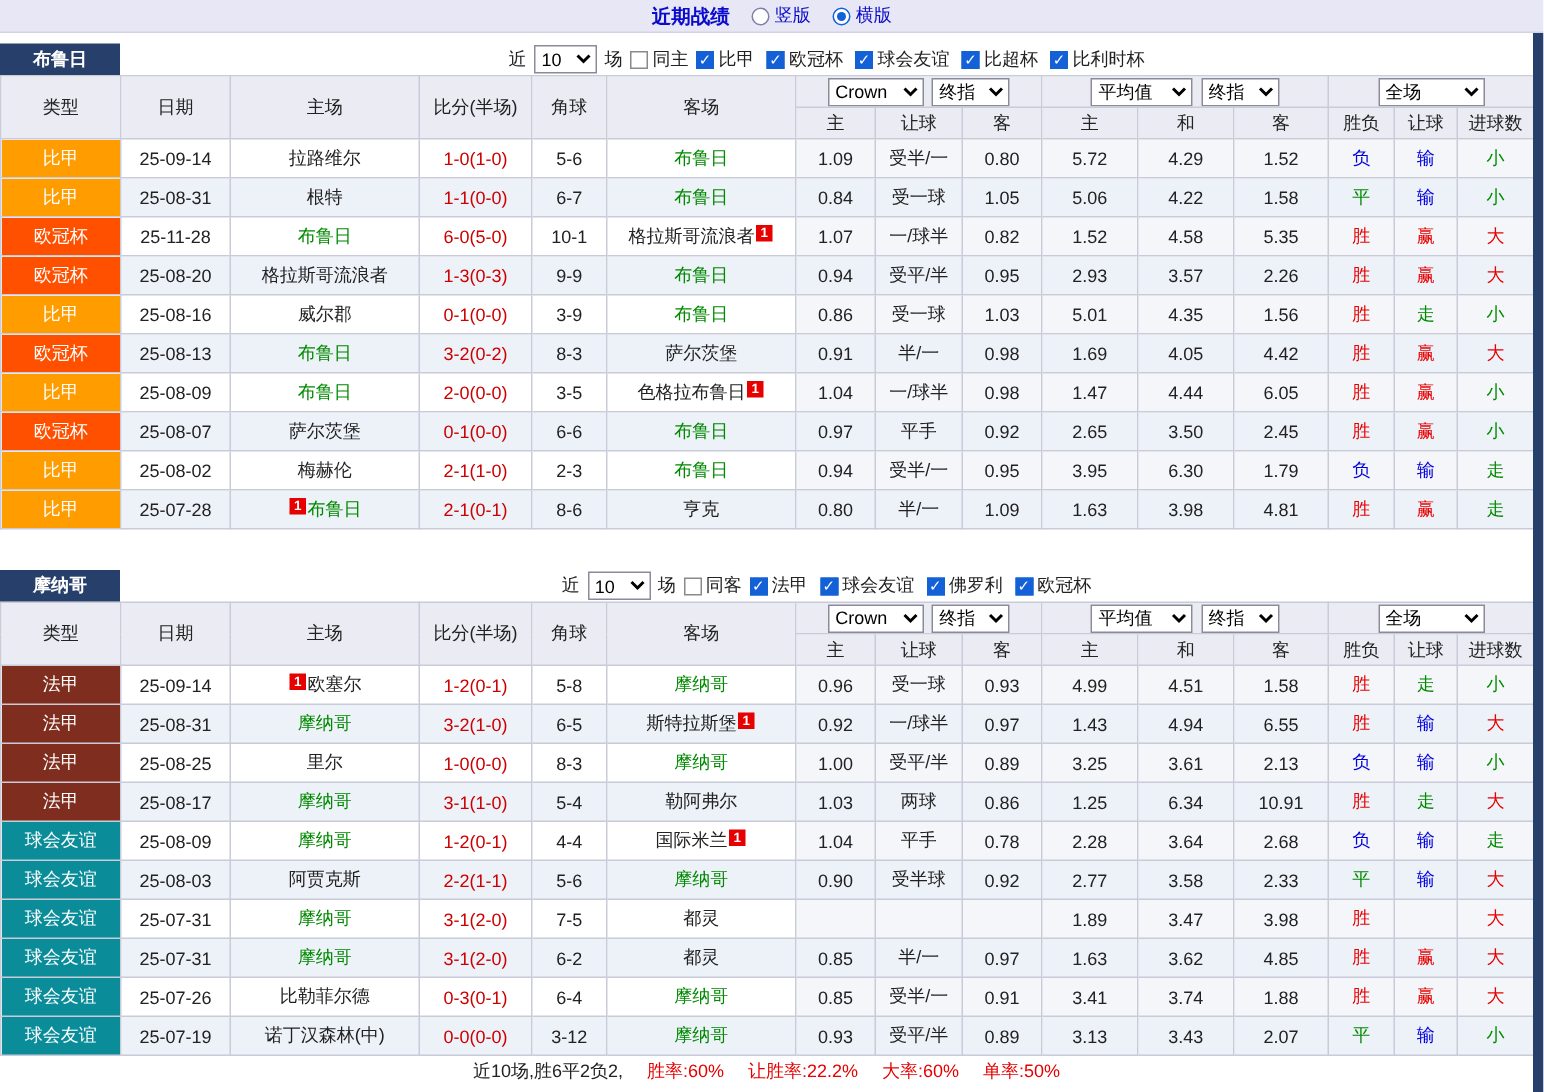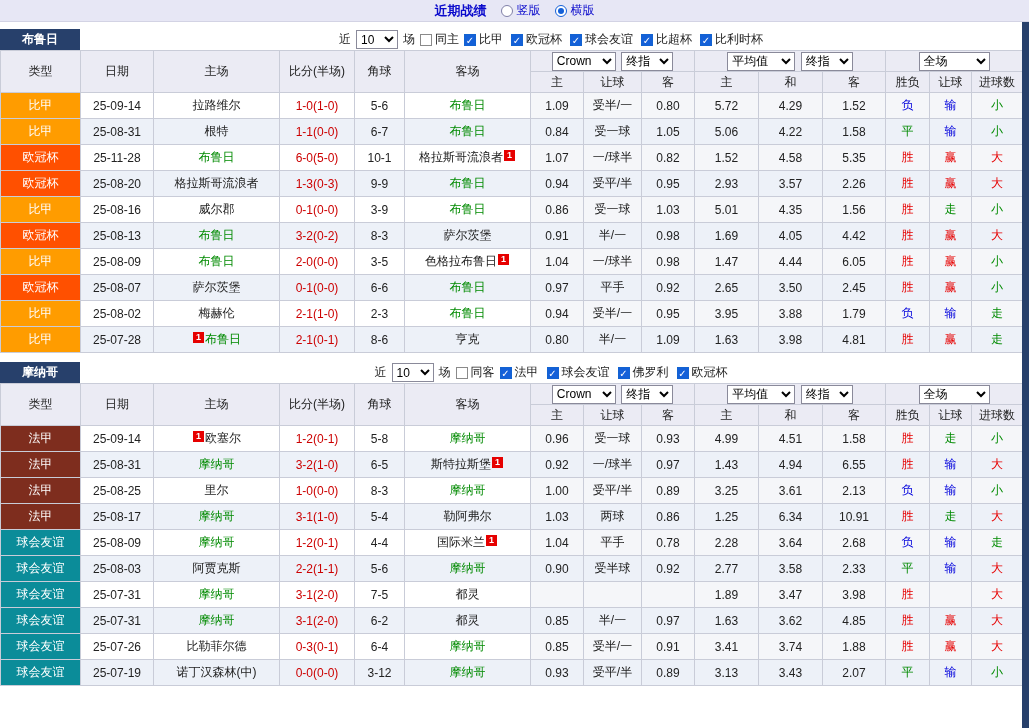--- a/index.html
+++ b/index.html
@@ -10,21 +10,21 @@
           display:flex;align-items:center;justify-content:center;gap:14px}
   .title{color:#0B0BCC;font-weight:bold;font-size:13px}
   .radio{display:inline-flex;align-items:center;gap:4px;color:#0B0BCC;cursor:pointer}
   .rd{width:12px;height:12px;border:1px solid #8080A8;border-radius:50%;background:#fff;
       display:inline-block;position:relative}
   .rd.on{border-color:#1460D8}
   .rd.on::after{content:"";position:absolute;left:2px;top:2px;right:2px;bottom:2px;
       border-radius:50%;background:#1460D8}
   .right-strip{position:absolute;top:22px;right:0;width:7px;height:706px;background:var(--accent)}
   .block{width:1022px;margin-top:7px}
-  .block.second{margin-top:9px}
+  .block.second{margin-top:27px}
   .teamrow{display:flex;height:21px}
   .teamname{width:80px;background:var(--accent);color:#fff;font-weight:bold;font-size:12px;
       display:flex;align-items:center;justify-content:center}
   .filters{flex:1;display:flex;align-items:center;justify-content:center;gap:5px}
   select{height:19px;font-size:12px;font-family:inherit;background:#fff;border:1px solid #8A8A9A}
   .count-select{width:42px}
   .ck{display:inline-flex;align-items:center;gap:3px;cursor:pointer}
   .ckgroup{display:inline-flex;gap:8px}
   .cbx{width:12px;height:12px;border:1px solid #8A8A8A;background:#fff;display:inline-block;
       text-align:center;line-height:11px;font-size:10px;color:#fff}
@@ -294,21 +294,21 @@
           <td class="type" style="background: rgb(255, 156, 0);">比甲</td>
           <td>25-08-02</td>
           <td class="team"><span>梅赫伦</span></td>
           <td class="score">2-1(1-0)</td>
           <td>2-3</td>
           <td class="team"><span class="self">布鲁日</span></td>
           <td class="num sh">0.94</td>
           <td class="num sh">受半/一</td>
           <td class="num sh">0.95</td>
           <td class="num sh">3.95</td>
-          <td class="num sh">3.88</td>
+          <td class="num sh">6.30</td>
           <td class="num sh">1.79</td>
           <td class="res sh" style="color: rgb(0, 0, 220);">负</td>
           <td class="res sh" style="color: rgb(0, 0, 220);">输</td>
           <td class="res sh" style="color: rgb(0, 138, 0);">走</td>
         </tr>
         <tr class="even">
           <td class="type" style="background: rgb(255, 156, 0);">比甲</td>
           <td>25-07-28</td>
           <td class="team"><span class="badge">1</span><span class="self">布鲁日</span></td>
           <td class="score">2-1(0-1)</td>
@@ -577,13 +577,20 @@
           <td class="num sh">0.89</td>
           <td class="num sh">3.13</td>
           <td class="num sh">3.43</td>
           <td class="num sh">2.07</td>
           <td class="res sh" style="color: rgb(0, 138, 0);">平</td>
           <td class="res sh" style="color: rgb(0, 0, 220);">输</td>
           <td class="res sh" style="color: rgb(0, 138, 0);">小</td>
         </tr>
       </tbody>
   </table>
+  <div class="sumline">
+      <span class="pfx">近10场,胜6平2负2,</span>
+      <span class="stat">胜率:60%</span>
+      <span class="stat">让胜率:22.2%</span>
+      <span class="stat">大率:60%</span>
+      <span class="stat">单率:50%</span>
+    </div>
 </section>
 
 </body></html>

